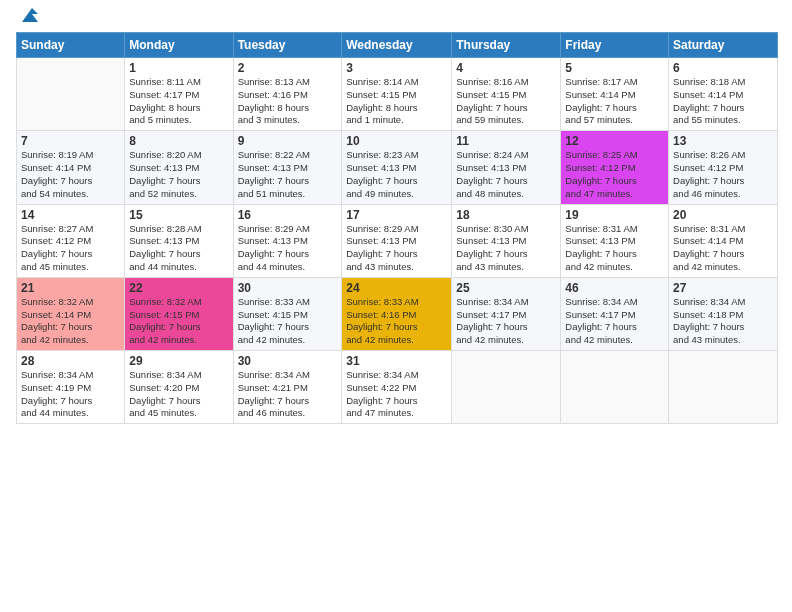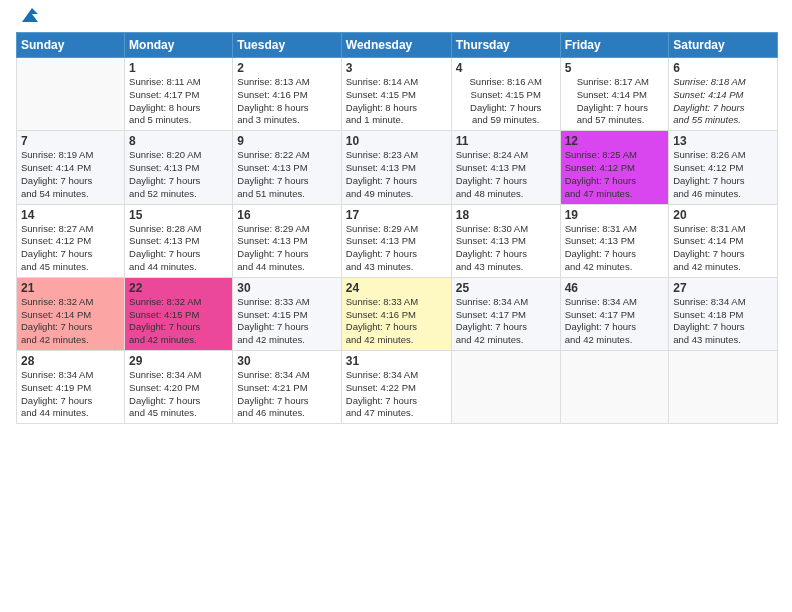--- a/index.html
+++ b/index.html
@@ -136,35 +136,35 @@
           </td>
           <td>
             <span class="day-num">3</span>
             <div class="day-detail" style="white-space: pre-line;">Sunrise: 8:14 AM
 Sunset: 4:15 PM
 Daylight: 8 hours
 and 1 minute.</div>
           </td>
           <td>
             <span class="day-num">4</span>
-            <div class="day-detail" style="white-space: pre-line; text-align: center;">Sunrise: 8:16 AM
+            <div class="day-detail" style="white-space: pre-line;">Sunrise: 8:16 AM
 Sunset: 4:15 PM
 Daylight: 7 hours
 and 59 minutes.</div>
           </td>
           <td>
             <span class="day-num">5</span>
-            <div class="day-detail" style="white-space: pre-line; margin-left: 12px;">Sunrise: 8:17 AM
+            <div class="day-detail" style="white-space: pre-line;">Sunrise: 8:17 AM
 Sunset: 4:14 PM
 Daylight: 7 hours
 and 57 minutes.</div>
           </td>
           <td>
             <span class="day-num">6</span>
-            <div class="day-detail" style="white-space: pre-line; font-style: italic;">Sunrise: 8:18 AM
+            <div class="day-detail" style="white-space: pre-line;">Sunrise: 8:18 AM
 Sunset: 4:14 PM
 Daylight: 7 hours
 and 55 minutes.</div>
           </td>
         </tr>
         <tr style="background: rgb(245, 247, 250);">
           <td style="background: rgb(245, 247, 250);">
             <span class="day-num">7</span>
             <div class="day-detail" style="white-space: pre-line;">Sunrise: 8:19 AM
 Sunset: 4:14 PM
@@ -280,21 +280,21 @@
 Daylight: 7 hours
 and 42 minutes.</div>
           </td>
           <td style="background: rgb(245, 247, 250);">
             <span class="day-num">30</span>
             <div class="day-detail" style="white-space: pre-line;">Sunrise: 8:33 AM
 Sunset: 4:15 PM
 Daylight: 7 hours
 and 42 minutes.</div>
           </td>
-          <td style="background: #fef9c3; margin-left: 34px;">
+          <td style="background: #eab308; margin-left: 34px;">
             <span class="day-num">24</span>
             <div class="day-detail" style="white-space: pre-line;">Sunrise: 8:33 AM
 Sunset: 4:16 PM
 Daylight: 7 hours
 and 42 minutes.</div>
           </td>
           <td style="background: rgb(245, 247, 250);">
             <span class="day-num">25</span>
             <div class="day-detail" style="white-space: pre-line;">Sunrise: 8:34 AM
 Sunset: 4:17 PM

